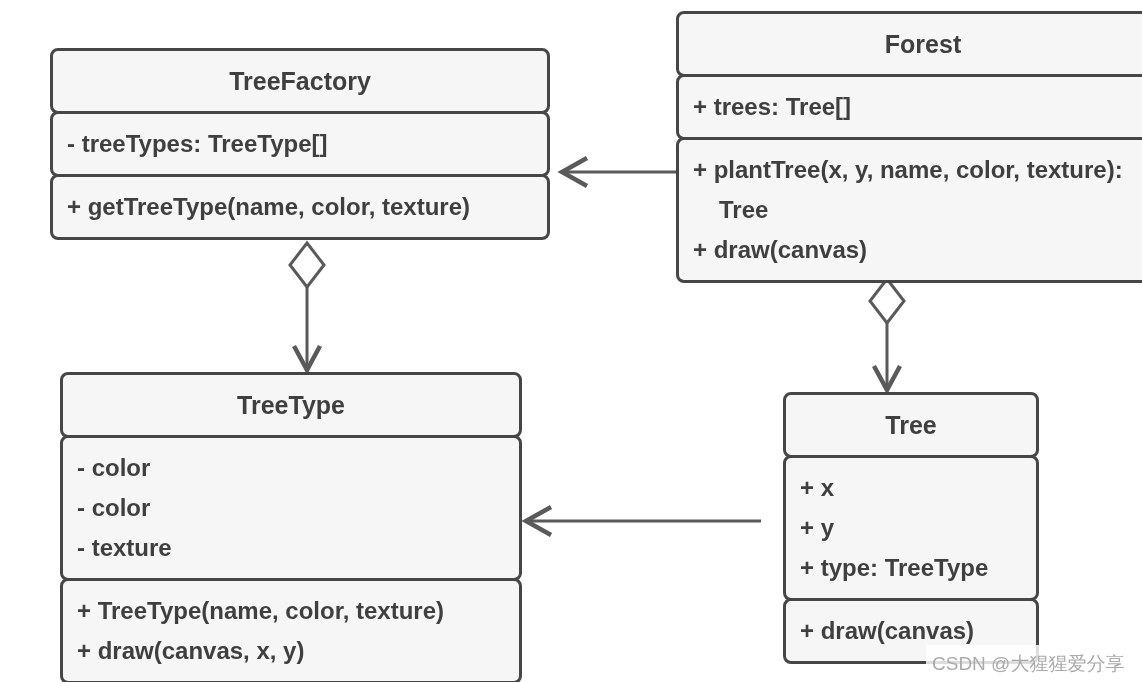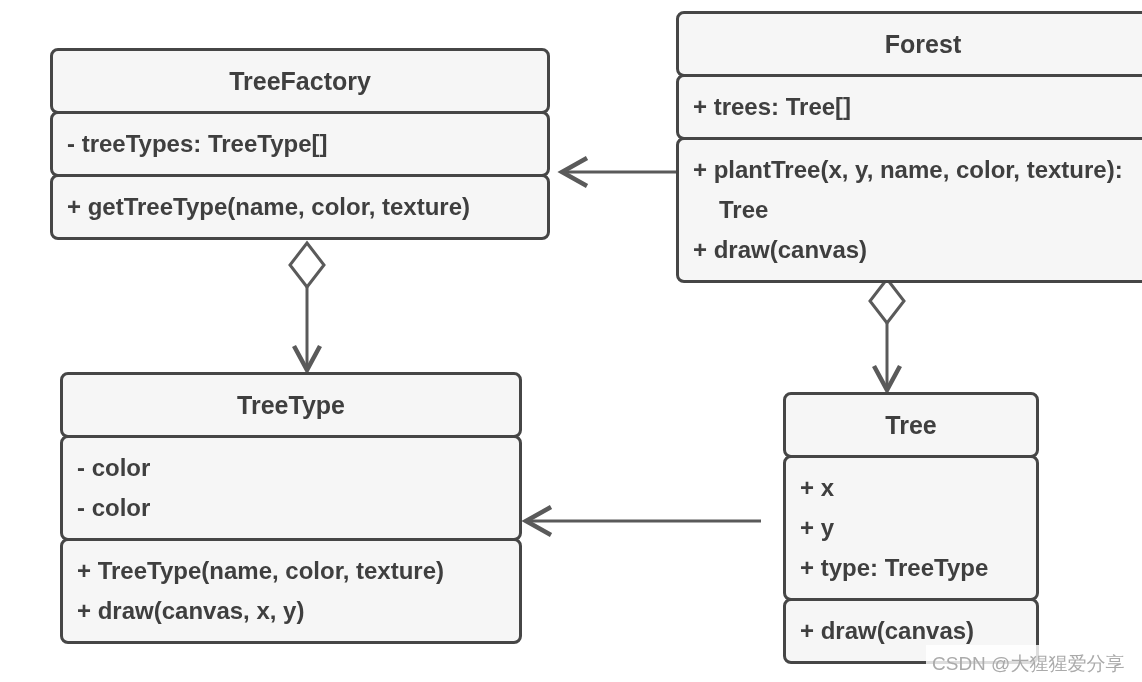--- a/index.html
+++ b/index.html
@@ -122,20 +122,21 @@
       <div class="uml-line">+ plantTree(x, y, name, color, texture): Tree</div>
       <div class="uml-line">+ draw(canvas)</div>
     </div>
 </div>
 
 <div class="uml-class" style="left:60px;top:372px;width:462px;">
   <div class="uml-section uml-header">TreeType</div>
   <div class="uml-section">
       <div class="uml-line">- color</div>
       <div class="uml-line">- color</div>
+      <div class="uml-line">- texture</div>
     </div>
   <div class="uml-section">
       <div class="uml-line">+ TreeType(name, color, texture)</div>
       <div class="uml-line">+ draw(canvas, x, y)</div>
     </div>
 </div>
 
 <div class="uml-class" style="left:761px;top:392px;width:256px;margin-left:22px;">
   <div class="uml-section uml-header">Tree</div>
   <div class="uml-section">

